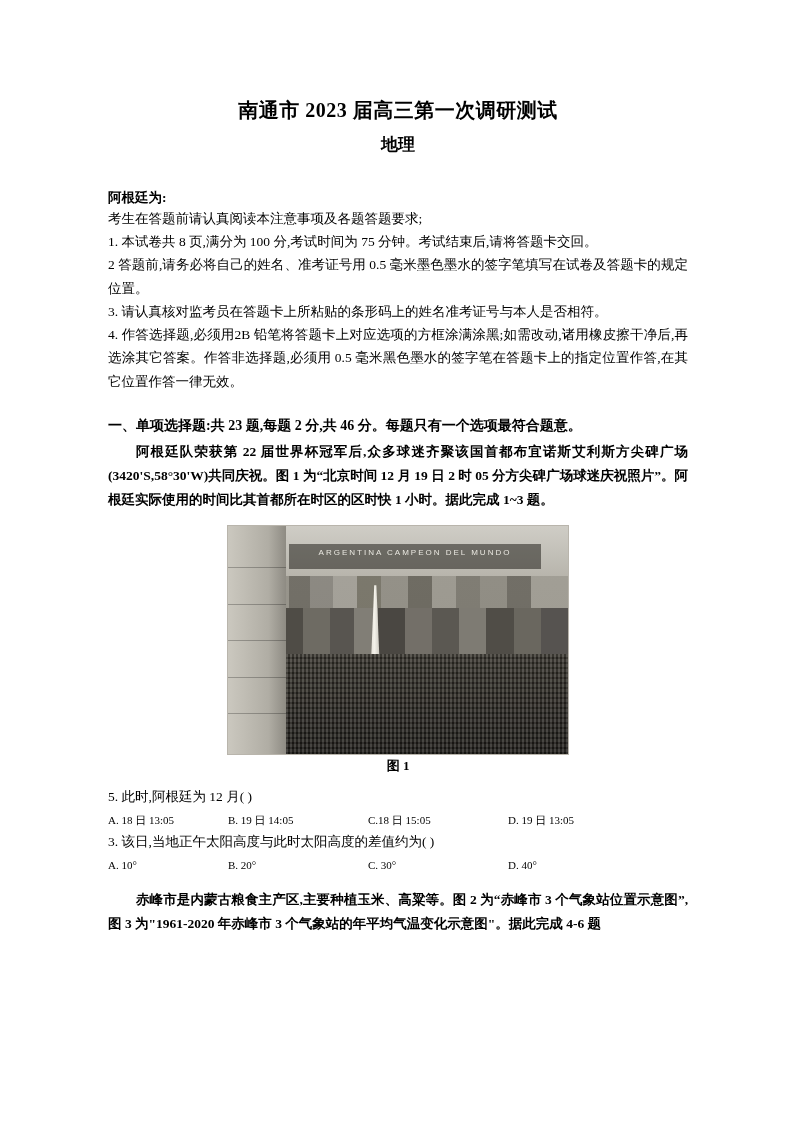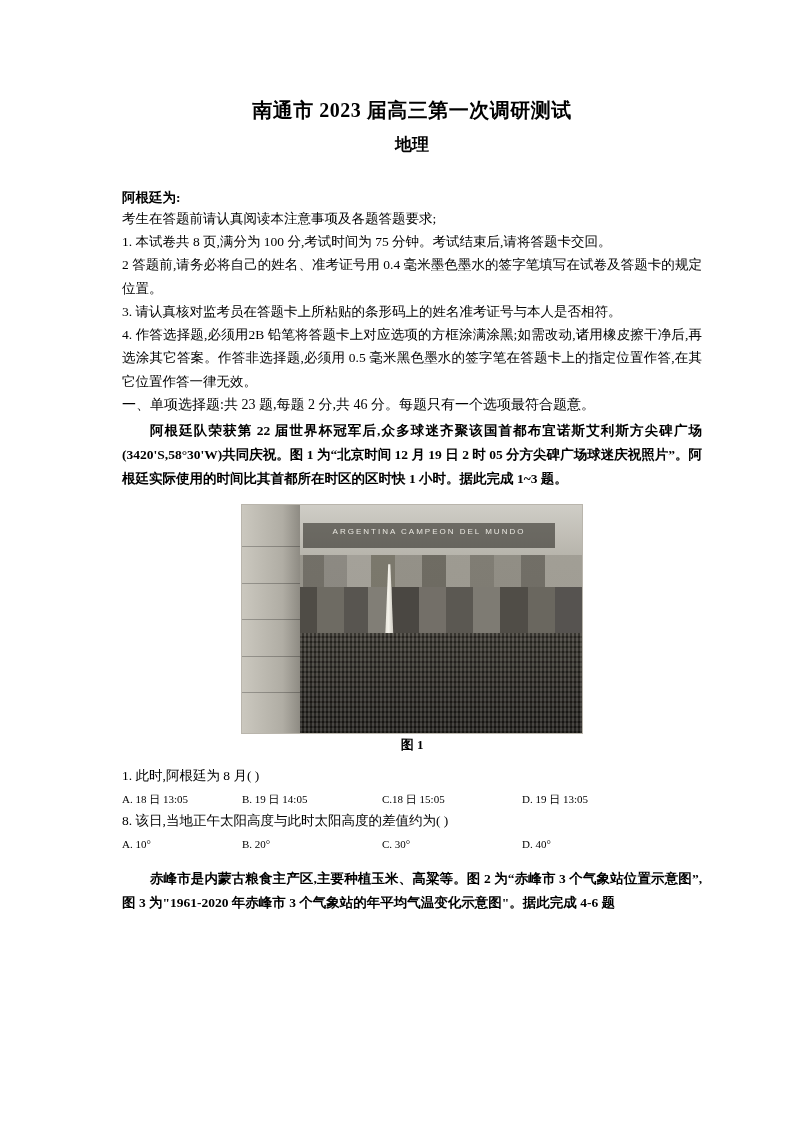--- a/index.html
+++ b/index.html
@@ -18,21 +18,21 @@
   .page {
     position: absolute;
     left: 0; top: 0;
     width: 793px;
     height: 1122px;
     padding: 0;
     box-sizing: border-box;
   }
   .content {
     position: absolute;
-    left: 122px;
+    left: 108px;
     top: 95px;
     width: 580px;
   }
   .title {
     text-align: center;
     font-size: 20px;
     font-weight: bold;
     letter-spacing: 0.5px;
     line-height: 1.5;
     margin: 0;
@@ -50,21 +50,22 @@
     margin-top: 33px;
   }
   .para {
     font-size: 13.5px;
     line-height: 1.72;
     margin: 0;
     text-align: justify;
   }
   .sect-head {
     font-size: 14px;
-    font-weight: normal;
+    font-weight: bold;
+    margin-top: 21px;
     line-height: 1.7;
   }
   .stem {
     font-size: 13.5px;
     line-height: 1.78;
     text-indent: 28px;
     text-align: justify;
     font-weight: bold;
     margin-top: 2px;
   }
@@ -189,21 +190,21 @@
 
 <div class="page">
   <div class="content">
 
     <h1 class="title">南通市 2023 届高三第一次调研测试</h1>
     <div class="subject">地理</div>
 
     <div class="notice-head">阿根廷为:</div>
     <p class="para">考生在答题前请认真阅读本注意事项及各题答题要求;</p>
     <p class="para">1. 本试卷共 8 页,满分为 100 分,考试时间为 75 分钟。考试结束后,请将答题卡交回。</p>
-    <p class="para">2 答题前,请务必将自己的姓名、准考证号用 0.4 毫米墨色墨水的签字笔填写在试卷及答题卡的规定位置。</p>
+    <p class="para">2 答题前,请务必将自己的姓名、准考证号用 0.5 毫米墨色墨水的签字笔填写在试卷及答题卡的规定位置。</p>
     <p class="para">3. 请认真核对监考员在答题卡上所粘贴的条形码上的姓名准考证号与本人是否相符。</p>
     <p class="para">4. 作答选择题,必须用2B 铅笔将答题卡上对应选项的方框涂满涂黑;如需改动,诸用橡皮擦干净后,再选涂其它答案。作答非选择题,必须用 0.5 毫米黑色墨水的签字笔在答题卡上的指定位置作答,在其它位置作答一律无效。</p>
 
     <div class="sect-head">一、单项选择题:共 23 题,每题 2 分,共 46 分。每题只有一个选项最符合题意。</div>
     <p class="stem">阿根廷队荣获第 22 届世界杯冠军后,众多球迷齐聚该国首都布宜诺斯艾利斯方尖碑广场(3420'S,58°30'W)共同庆祝。图 1 为“北京时间 12 月 19 日 2 时 05 分方尖碑广场球迷庆祝照片”。阿根廷实际使用的时间比其首都所在时区的区时快 1 小时。据此完成 1~3 题。</p>
 
     <div class="figwrap">
       <div class="photo">
         <div class="sky"></div>
         <div class="skyline"></div>
@@ -218,32 +219,32 @@
           <div class="leftwall-line" style="top:66%"></div>
           <div class="leftwall-line" style="top:82%"></div>
         </div>
         <div class="banner"></div>
         <div class="banner-txt">ARGENTINA CAMPEON DEL MUNDO</div>
       </div>
       <div class="fig-caption">图 1</div>
     </div>
 
     <div class="qblock">
-      <p class="q">1. 此时,阿根廷为 8 月(     )</p>
+      <p class="q">5. 此时,阿根廷为 12 月(     )</p>
       <div class="opts">
         <span class="o1">A. 18 日 13:05</span>
         <span class="o2">B. 19 日 14:05</span>
         <span class="o3">C.18 日 15:05</span>
         <span class="o4">D. 19 日 13:05</span>
       </div>
     </div>
 
 
     <div>
-      <p class="q">8. 该日,当地正午太阳高度与此时太阳高度的差值约为(     )</p>
+      <p class="q">3. 该日,当地正午太阳高度与此时太阳高度的差值约为(     )</p>
       <div class="opts">
         <span class="o1">A. 10°</span>
         <span class="o2">B. 20°</span>
         <span class="o3">C. 30°</span>
         <span class="o4">D. 40°</span>
       </div>
     </div>
 
     <p class="tail">赤峰市是内蒙古粮食主产区,主要种植玉米、高粱等。图 2 为“赤峰市 3 个气象站位置示意图”,图 3 为"1961-2020 年赤峰市 3 个气象站的年平均气温变化示意图"。据此完成 4-6 题</p>
 

